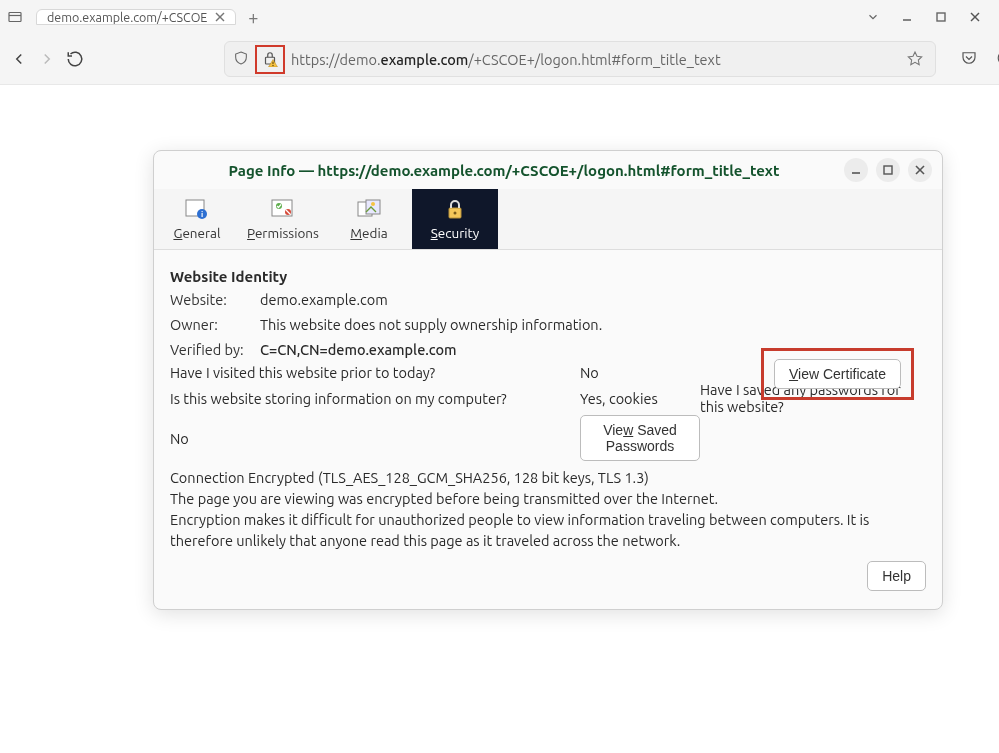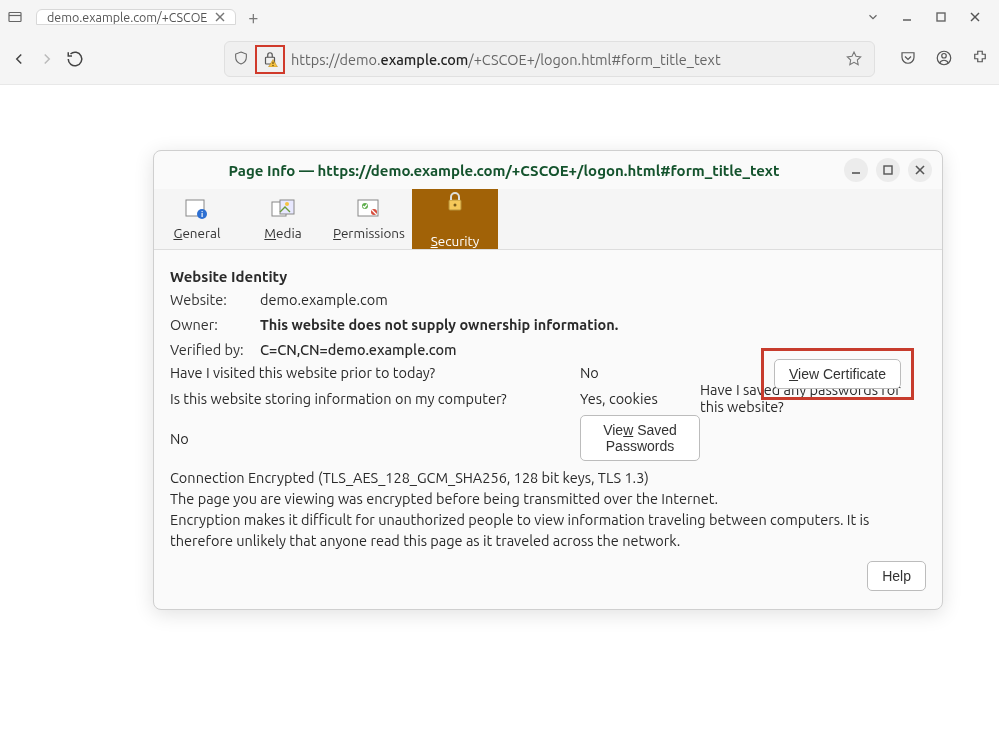--- a/index.html
+++ b/index.html
@@ -15,39 +15,39 @@
   .tab .x { color:#777; cursor:pointer; }
   .newtab { color:#777; padding:0 6px; font-size:18px; line-height:1; cursor:pointer; }
   .tabspacer { flex:1; }
   .tabright { display:flex; gap:14px; padding-right:10px; align-items:center; }
   .min-ico, .max-ico, .close-ico, .chev-ico { width:20px; height:20px; display:flex; align-items:center; justify-content:center; color:#666; cursor:pointer; border-radius:4px; }
   .close-ico svg line { stroke:#555; stroke-width:1.5; }
 
   .navbar { display:flex; align-items:center; height:50px; padding:0 10px; gap:10px; }
   .nav-btn { width:28px; height:28px; display:flex; align-items:center; justify-content:center; color:#555; cursor:pointer; border-radius:4px; }
   .nav-btn.disabled { color:#bbb; cursor:default; }
-  .urlbar { flex:0 0 auto; width:651px; height:36px; background:#f0f0f0; border:1px solid #e0e0e0; border-radius:6px; display:flex; align-items:center; padding:0 8px; gap:6px; margin-left:130px; }
+  .urlbar { flex:0 0 auto; width:712px; height:36px; background:#f0f0f0; border:1px solid #e0e0e0; border-radius:6px; display:flex; align-items:center; padding:0 8px; gap:6px; margin-left:130px; }
   .urlbar .shield { color:#666; }
   .lock-box { border:2px solid #d03a2b; padding:2px 4px; display:flex; align-items:center; }
   .url-text { flex:1; font-size:14.5px; color:#666; white-space:nowrap; overflow:hidden; }
   .url-text .bold { color:#222; font-weight:500; }
   .star { color:#888; padding:0 4px; }
   .right-icons { display:flex; gap:18px; padding:0 14px; align-items:center; color:#555; flex:1; justify-content:flex-end; }
 
   
   .dialog { position:absolute; left:153px; top:150px; width:790px; background:#fafafa; border:1px solid #cfcfcf; border-radius:8px; box-shadow:0 4px 20px rgba(0,0,0,0.12); }
   .dlg-titlebar { height:38px; display:flex; align-items:center; padding:0 10px; }
   .dlg-title { flex:1; text-align:center; font-size:15px; font-weight:600; color:#14532d; }
   .dlg-wctrls { display:flex; gap:8px; }
   .dlg-wbtn { width:24px; height:24px; border-radius:12px; background:#ececec; display:flex; align-items:center; justify-content:center; cursor:pointer; }
   .dlg-wbtn svg { display:block; }
 
   .dlg-tabs { display:flex; background:#f5f5f5; border-bottom:1px solid #ddd; }
   .dlg-tab { width:86px; height:60px; display:flex; flex-direction:column; align-items:center; justify-content:center; gap:4px; cursor:pointer; font-size:13.5px; color:#333; }
-  .dlg-tab.active { background:#a16207; color:#fff;justify-content:space-between; }
+  .dlg-tab.active { background:#0f172a; color:#fff; }
   .dlg-tab .u { text-decoration:underline; }
   .dlg-tab .ico { width:28px; height:24px; display:flex; align-items:center; justify-content:center; }
 
   .dlg-body { padding:14px 16px 18px 16px; font-size:14.5px; color:#2a2a2a; }
   .section-h { font-weight:700; font-size:15px; margin-top:14px; margin-bottom:6px; }
   .section-h:first-child { margin-top:4px; }
   .identity-grid { display:grid; grid-template-columns:90px 1fr 200px; row-gap:8px; align-items:start; }
   .identity-grid .lbl { color:#333; }
   .view-cert-wrap { position:absolute; right:12px; top:80px; }
   .identity-block { position:relative; }
@@ -214,39 +214,39 @@
             <rect x="2" y="2" width="18" height="16" fill="#fff" stroke="#888"></rect>
             <circle cx="18" cy="16" r="5" fill="#2d6fd2"></circle>
             <text x="18" y="19" font-size="8" text-anchor="middle" fill="#fff" font-weight="bold">i</text>
           </svg>
         </span>
       <span><span class="u">G</span><span>eneral</span></span>
     </div>
     <div class="dlg-tab">
       <span class="ico">
           <svg width="26" height="22" viewBox="0 0 26 22">
-            <rect x="2" y="4" width="14" height="14" fill="#fff" stroke="#888"></rect>
-            <rect x="10" y="2" width="14" height="14" fill="#e8e8ff" stroke="#888"></rect>
-            <circle cx="17" cy="6" r="2" fill="#f6c343"></circle>
-            <polyline points="10,14 15,9 20,14" fill="none" stroke="#6a9b3a" stroke-width="1.4"></polyline>
-          </svg>
-        </span>
-      <span><span class="u">M</span>edia</span>
-    </div>
-    <div class="dlg-tab">
-      <span class="ico">
-          <svg width="26" height="22" viewBox="0 0 26 22">
             <rect x="2" y="2" width="20" height="16" fill="#fff" stroke="#888"></rect>
             <circle cx="9" cy="8" r="3" fill="#5fae4d"></circle>
             <path d="M7 8l1.5 1.5L11 6.5" stroke="#fff" stroke-width="1.2" fill="none"></path>
             <circle cx="18" cy="14" r="3" fill="#d64b3b"></circle>
             <line x1="16" y1="12" x2="20" y2="16" stroke="#fff" stroke-width="1.2"></line>
           </svg>
         </span>
       <span><span class="u">P</span>ermissions</span>
+    </div>
+    <div class="dlg-tab">
+      <span class="ico">
+          <svg width="26" height="22" viewBox="0 0 26 22">
+            <rect x="2" y="4" width="14" height="14" fill="#fff" stroke="#888"></rect>
+            <rect x="10" y="2" width="14" height="14" fill="#e8e8ff" stroke="#888"></rect>
+            <circle cx="17" cy="6" r="2" fill="#f6c343"></circle>
+            <polyline points="10,14 15,9 20,14" fill="none" stroke="#6a9b3a" stroke-width="1.4"></polyline>
+          </svg>
+        </span>
+      <span><span class="u">M</span>edia</span>
     </div>
     <div class="dlg-tab active">
       <span class="ico">
           <svg width="24" height="22" viewBox="0 0 24 22">
             <rect x="6" y="10" width="12" height="10" rx="1" fill="#f5c85a" stroke="#b8923a"></rect>
             <path d="M8 10V7a4 4 0 0 1 8 0v3" fill="none" stroke="#ddd" stroke-width="2"></path>
             <circle cx="12" cy="15" r="1.5" fill="#7a5c1a"></circle>
           </svg>
         </span>
       <span><span class="u">S</span>ecurity</span>
@@ -256,21 +256,21 @@
   <div class="dlg-body">
 
     <div class="identity-block">
       <div class="section-h">Website Identity</div>
       <div class="identity-grid">
         <div class="lbl">Website:</div>
         <div>demo.example.com</div>
         <div></div>
 
         <div class="lbl">Owner:</div>
-        <div style="font-weight:700;">This website does not supply ownership information.</div>
+        <div style="font-weight:400;">This website does not supply ownership information.</div>
         <div></div>
 
         <div class="lbl">Verified by:</div>
         <div style="font-weight:500;">C=CN,CN=demo.example.com</div>
         <div></div>
       </div>
       <div class="view-cert-wrap">
         <span class="highlight-red">
           <button class="btn"><span class="u">V</span>iew Certificate</button>
         </span>

